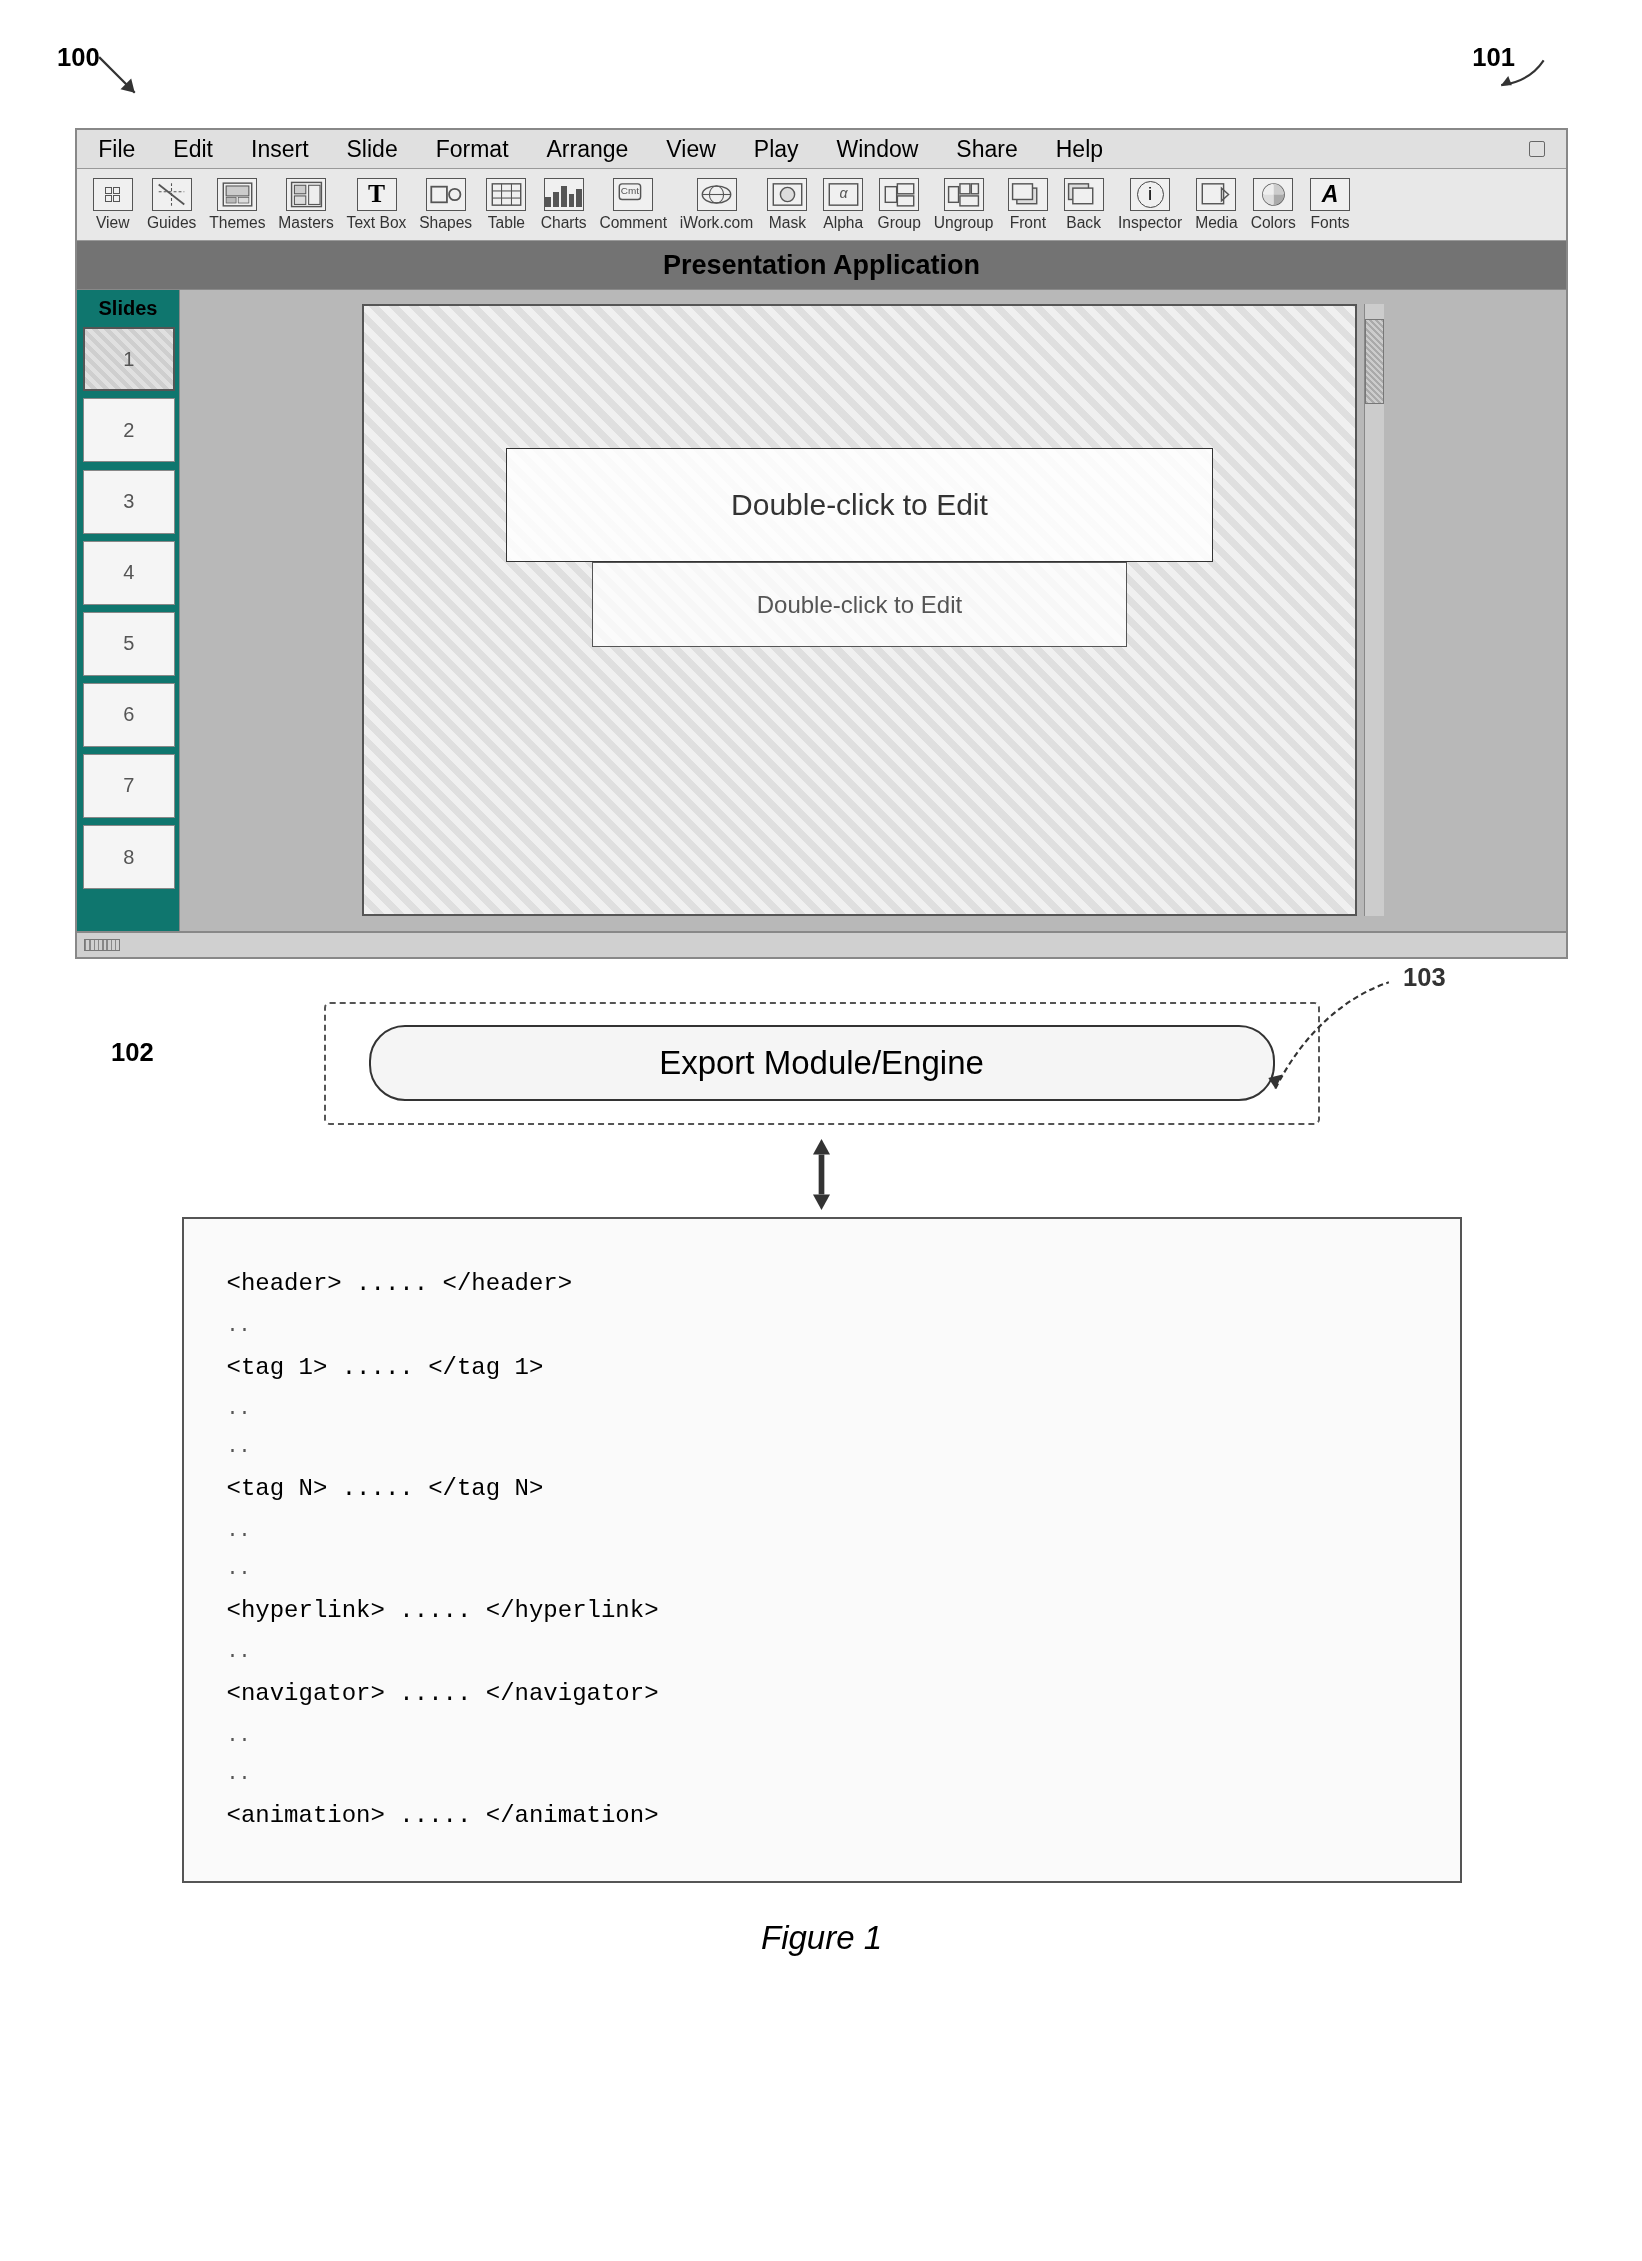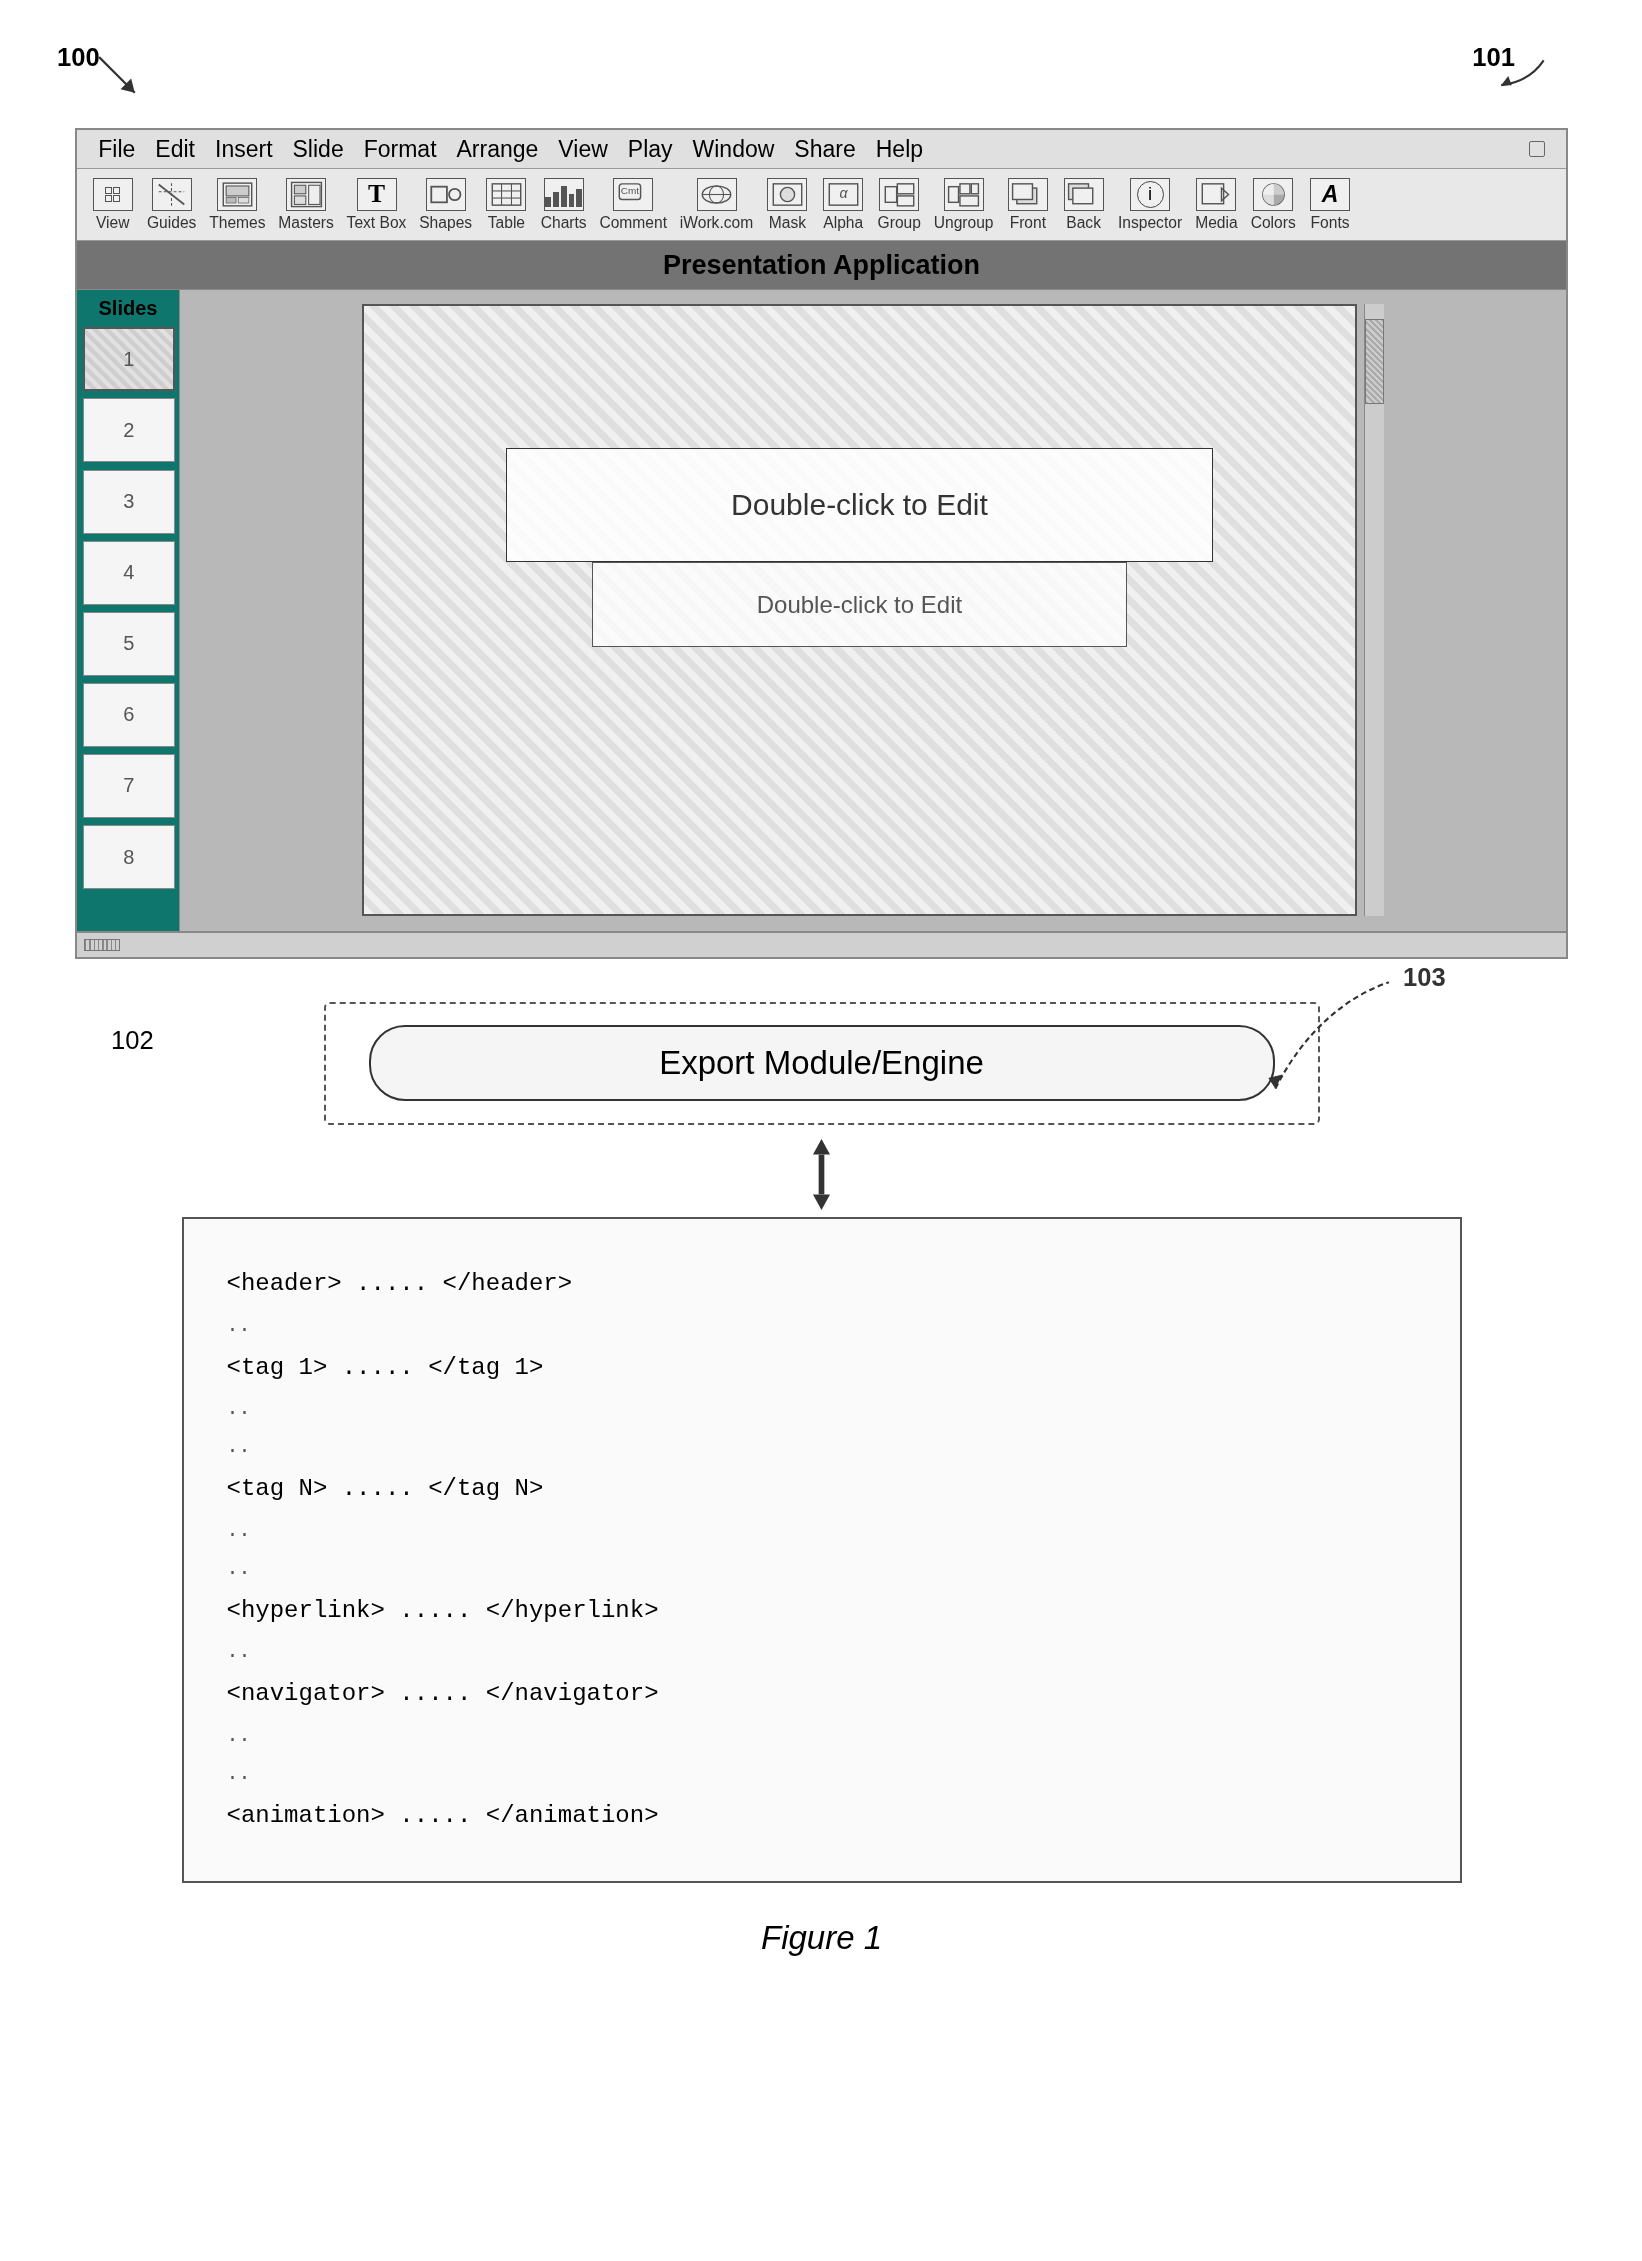--- a/index.html
+++ b/index.html
@@ -27,21 +27,21 @@
       margin: 0 auto;
       position: relative;
     }
 
     
     .menu-bar {
       background: #e0e0e0;
       border-bottom: 1.4px solid #999;
       padding: 5.7px 21.3px;
       display: flex;
-      gap: 20px;
+      gap: 38px;
       align-items: center;
     }
     .menu-item {
       font-size: 23px;
       color: #000;
       cursor: pointer;
     }
 
     
     .toolbar {
@@ -625,21 +625,21 @@
   </div>
 
   <div class="bottom-bar">
     <div class="bottom-bar-handle"></div>
   </div>
 
 </div>
 
 <div class="export-section">
 
-  <div style="position: absolute; left: 36px; top: 24px; font-size: 25.6px; font-weight: normal;">102</div>
+  <div style="position: absolute; left: 36px; top: 36px; font-size: 25.6px; font-weight: bold;">102</div>
 
   <div class="export-module-container" style="margin-top: 28.4px;">
     <div class="dashed-box">
       <div class="export-oval">
         <span>Export Module/Engine</span>
       </div>
 
       
       <svg style="position:absolute; right:-142px; top: -43px; width: 199px; height: 156px; overflow: visible;" viewBox="0 0 280 220" width="199" height="156">
         <path d="M 20 180 C 60 100, 120 50, 180 30" stroke="#333" stroke-width="3" fill="none" stroke-dasharray="8,5"></path>

